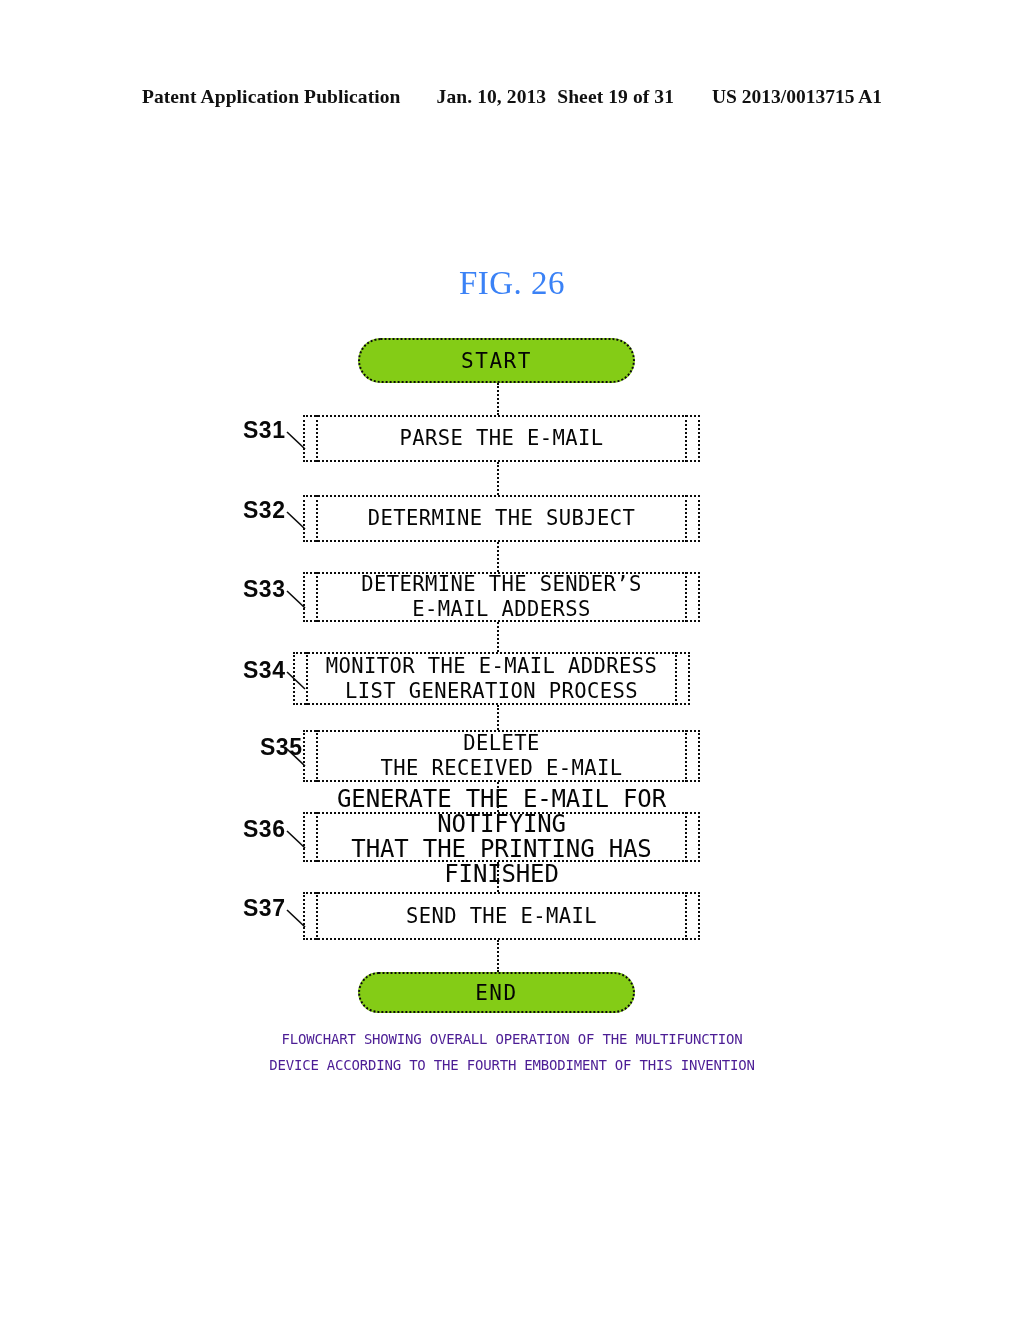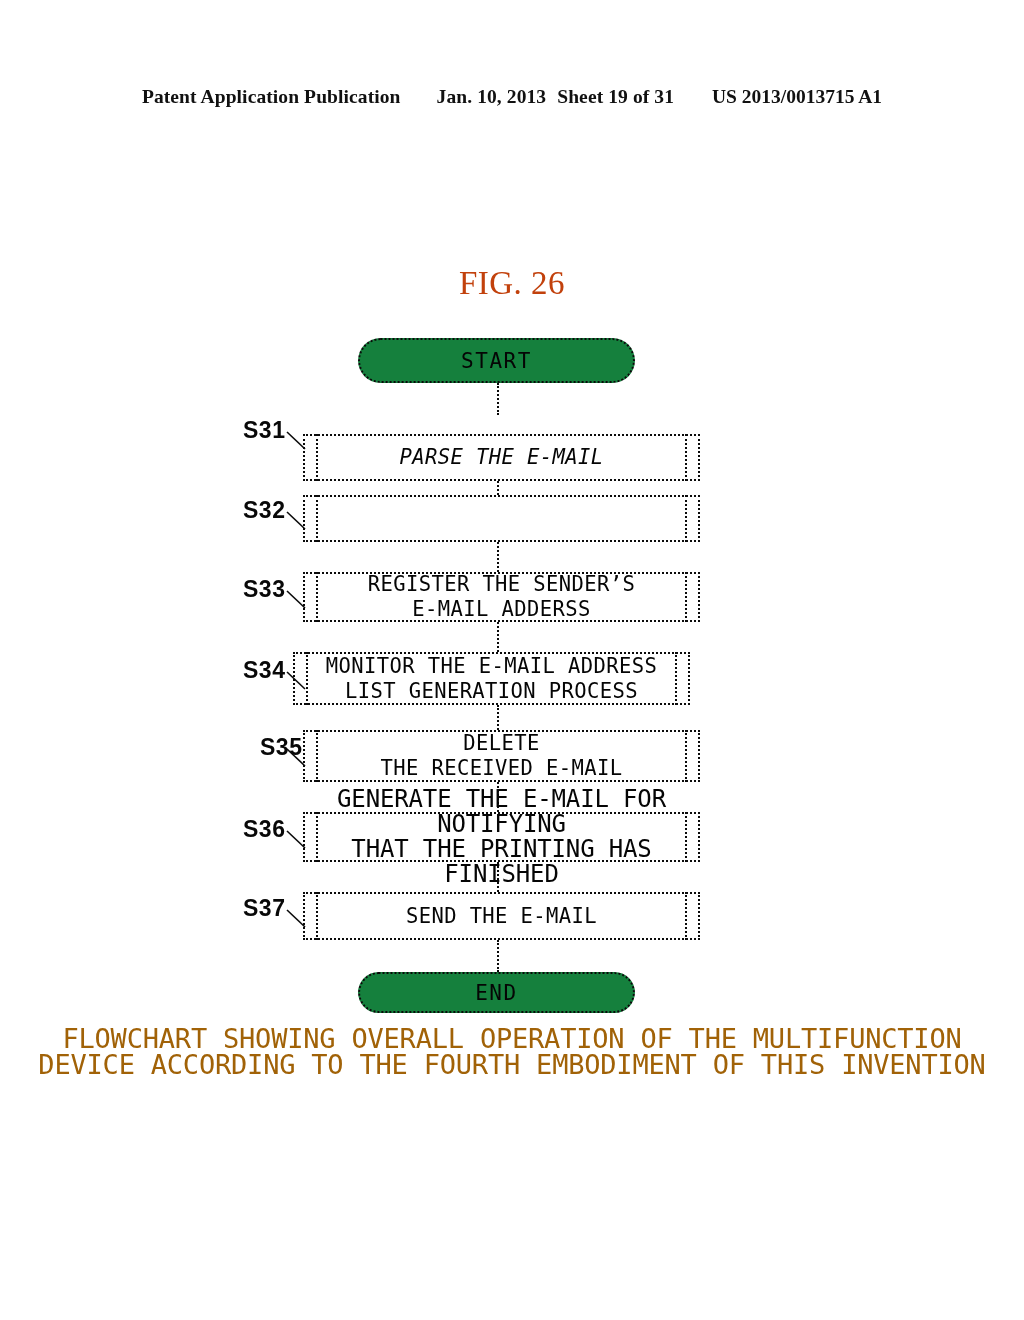--- a/index.html
+++ b/index.html
@@ -49,39 +49,39 @@
   
   .fig-title {
     position: absolute;
     left: 0;
     top: 265px;
     width: 1024px;
     text-align: center;
     font-family: "Liberation Serif", serif;
     font-size: 33px;
     letter-spacing: 0.5px;
-    color: #c2410c;
+    color: #3b82f6;
   }
 
   
   .flow {
     position: absolute;
     left: 0;
     top: 0;
     width: 1024px;
     height: 1320px;
   }
 
   
   .terminator {
     position: absolute;
     box-sizing: border-box;
     border: 2.2px dotted #0a0a0a;
     border-radius: 999px;
-    background: #15803d;
+    background: #84cc16;
     display: flex;
     align-items: center;
     justify-content: center;
     font-family: "DejaVu Sans Mono", monospace;
     font-size: 21px;
     letter-spacing: 1.6px;
     color: #050505;
   }
 
   .pbox {
@@ -150,24 +150,24 @@
   .leader svg { display: block; overflow: visible; }
 
   
   .caption {
     position: absolute;
     left: 0;
     top: 1026px;
     width: 1024px;
     text-align: center;
     font-family: "DejaVu Sans Mono", monospace;
-    font-size: 27px;
+    font-size: 14px;
     line-height: 26px;
     letter-spacing: -0.2px;
-    color: #a16207;
+    color: #4c1d95;
     white-space: pre-line;
   }
 </style>
 </head>
 <body>
 
 <div id="page">
 
   <div class="header">
     <span class="h-pub">Patent Application Publication</span>
@@ -186,47 +186,48 @@
 
     <div class="conn" style="left:497px; top:383px; height:32px;"></div>
     <div class="conn" style="left:497px; top:462px; height:33px;"></div>
     <div class="conn" style="left:497px; top:542px; height:30px;"></div>
     <div class="conn" style="left:497px; top:622px; height:30px;"></div>
     <div class="conn" style="left:497px; top:705px; height:25px;"></div>
     <div class="conn" style="left:497px; top:782px; height:30px;"></div>
     <div class="conn" style="left:497px; top:862px; height:30px;"></div>
     <div class="conn" style="left:497px; top:940px; height:32px;"></div>
 
-    <div class="pbox" style="left:303px; top:434px; width:397px; height:47px;font-style:italic;">
+    <div class="pbox" style="left:303px; top:415px; width:397px; height:47px;">
       <span class="rail-l"></span>
       <span class="rail-r"></span>
       <span class="ptext">PARSE THE E-MAIL</span>
     </div>
     <div class="steplbl" style="left:243px; top:417px;">S31</div>
     <div class="leader" style="left:287px; top:432px;">
       <svg width="26" height="20" viewBox="0 0 26 20">
           <path d="M0 0 L18 17" stroke="#0a0a0a" stroke-width="1.6" fill="none"></path>
         </svg>
     </div>
 
     <div class="pbox" style="left:303px; top:495px; width:397px; height:47px;">
       <span class="rail-l"></span>
       <span class="rail-r"></span>
+      <span class="ptext">DETERMINE THE SUBJECT</span>
     </div>
     <div class="steplbl" style="left:243px; top:497px;">S32</div>
     <div class="leader" style="left:287px; top:512px;">
       <svg width="26" height="20" viewBox="0 0 26 20">
           <path d="M0 0 L18 17" stroke="#0a0a0a" stroke-width="1.6" fill="none"></path>
         </svg>
     </div>
 
     <div class="pbox" style="left:303px; top:572px; width:397px; height:50px;">
       <span class="rail-l"></span>
       <span class="rail-r"></span>
-      <span class="ptext">REGISTER THE SENDER’S
+      <span class="ptext">DETERMINE THE SENDER’S
 E-MAIL ADDERSS</span>
     </div>
     <div class="steplbl" style="left:243px; top:576px;">S33</div>
     <div class="leader" style="left:287px; top:591px;">
       <svg width="26" height="20" viewBox="0 0 26 20">
           <path d="M0 0 L18 17" stroke="#0a0a0a" stroke-width="1.6" fill="none"></path>
         </svg>
     </div>
 
     <div class="pbox" style="left:293px; top:652px; width:397px; height:53px;">

